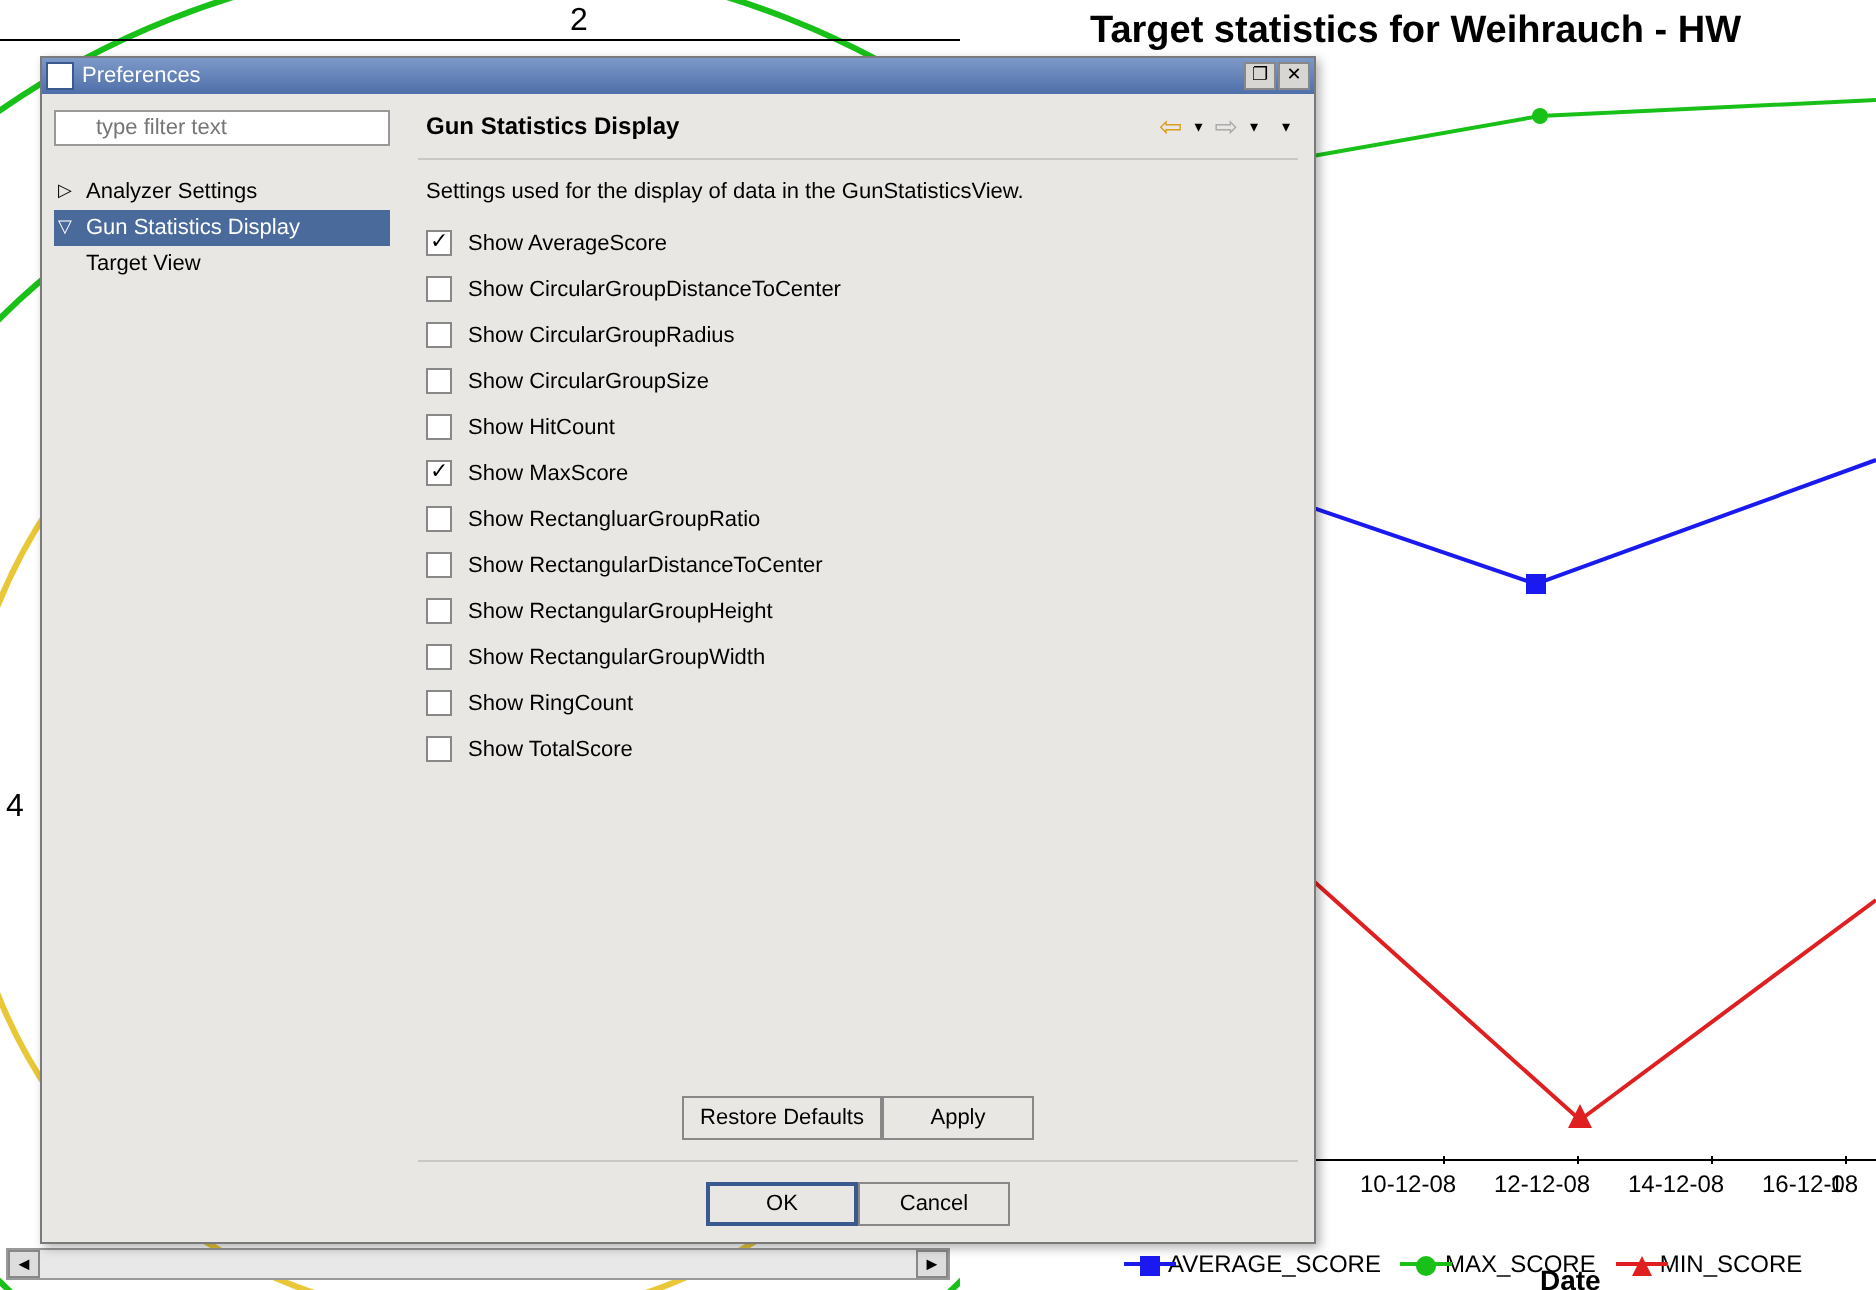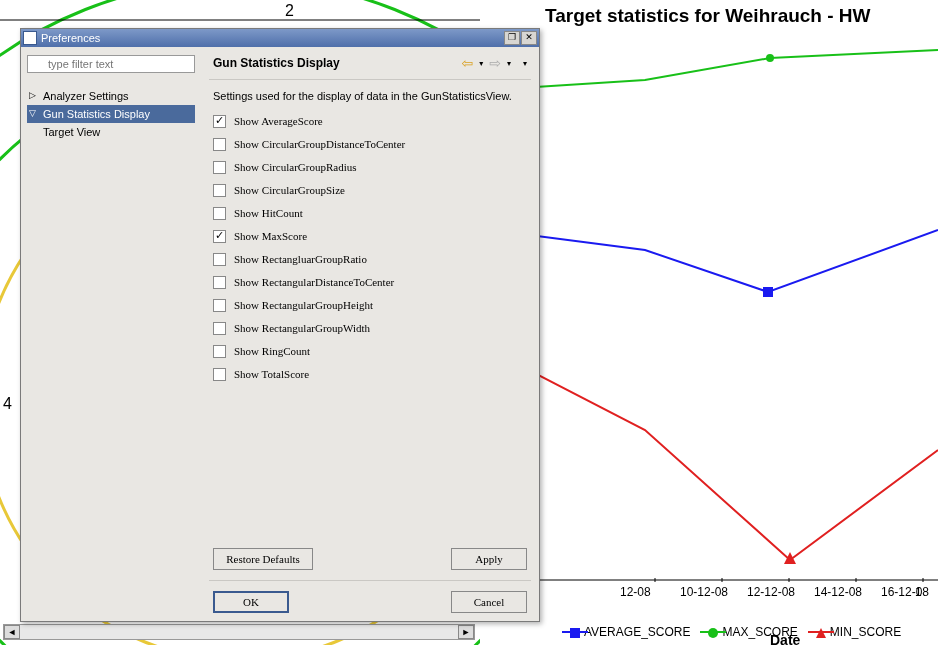--- a/index.html
+++ b/index.html
@@ -87,21 +87,21 @@
     text-align: center;
     font-size: 9px;
     line-height: 12px;
   }
   .scroll-track { flex: 1; }
 
   
   .dialog {
     position: absolute;
     left: 20px; top: 28px;
-    width: 520px;
+    width: 638px;
     height: 594px;
     background: #e9e7e3;
     border: 1px solid #7a7a7a;
     box-shadow: 2px 2px 5px rgba(0,0,0,0.3);
     display: flex;
     flex-direction: column;
   }
   .titlebar {
     height: 18px;
     background: linear-gradient(#7d99c8, #4f6faa);
@@ -197,43 +197,42 @@
     margin: 0 8px;
   }
   .content-desc {
     padding: 10px 12px 6px;
   }
   .checkbox-list {
     padding: 2px 12px;
   }
   .checkbox-row {
     display: flex;
+    align-items: center;
     padding: 5px 0;
-    font-family: Liberation Serif, serif;
   }
   .checkbox {
     width: 13px; height: 13px;
     border: 1px solid #888;
     background: #fff;
     margin-right: 8px;
     position: relative;
   }
   .checkbox.checked::after {
     content: "✓";
     position: absolute;
     left: 1px; top: -2px;
     font-size: 11px;
     color: #000;
   }
   .button-row {
     padding: 8px 12px;
     display: flex;
-    justify-content: space-between;
+    justify-content: center;
     gap: 0;
-    font-family: Liberation Serif, serif;
   }
   .btn {
     min-width: 76px;
     height: 22px;
     background: #e9e7e3;
     border: 1px solid #888;
     font-family: inherit;
     font-size: 11px;
     cursor: pointer;
   }

